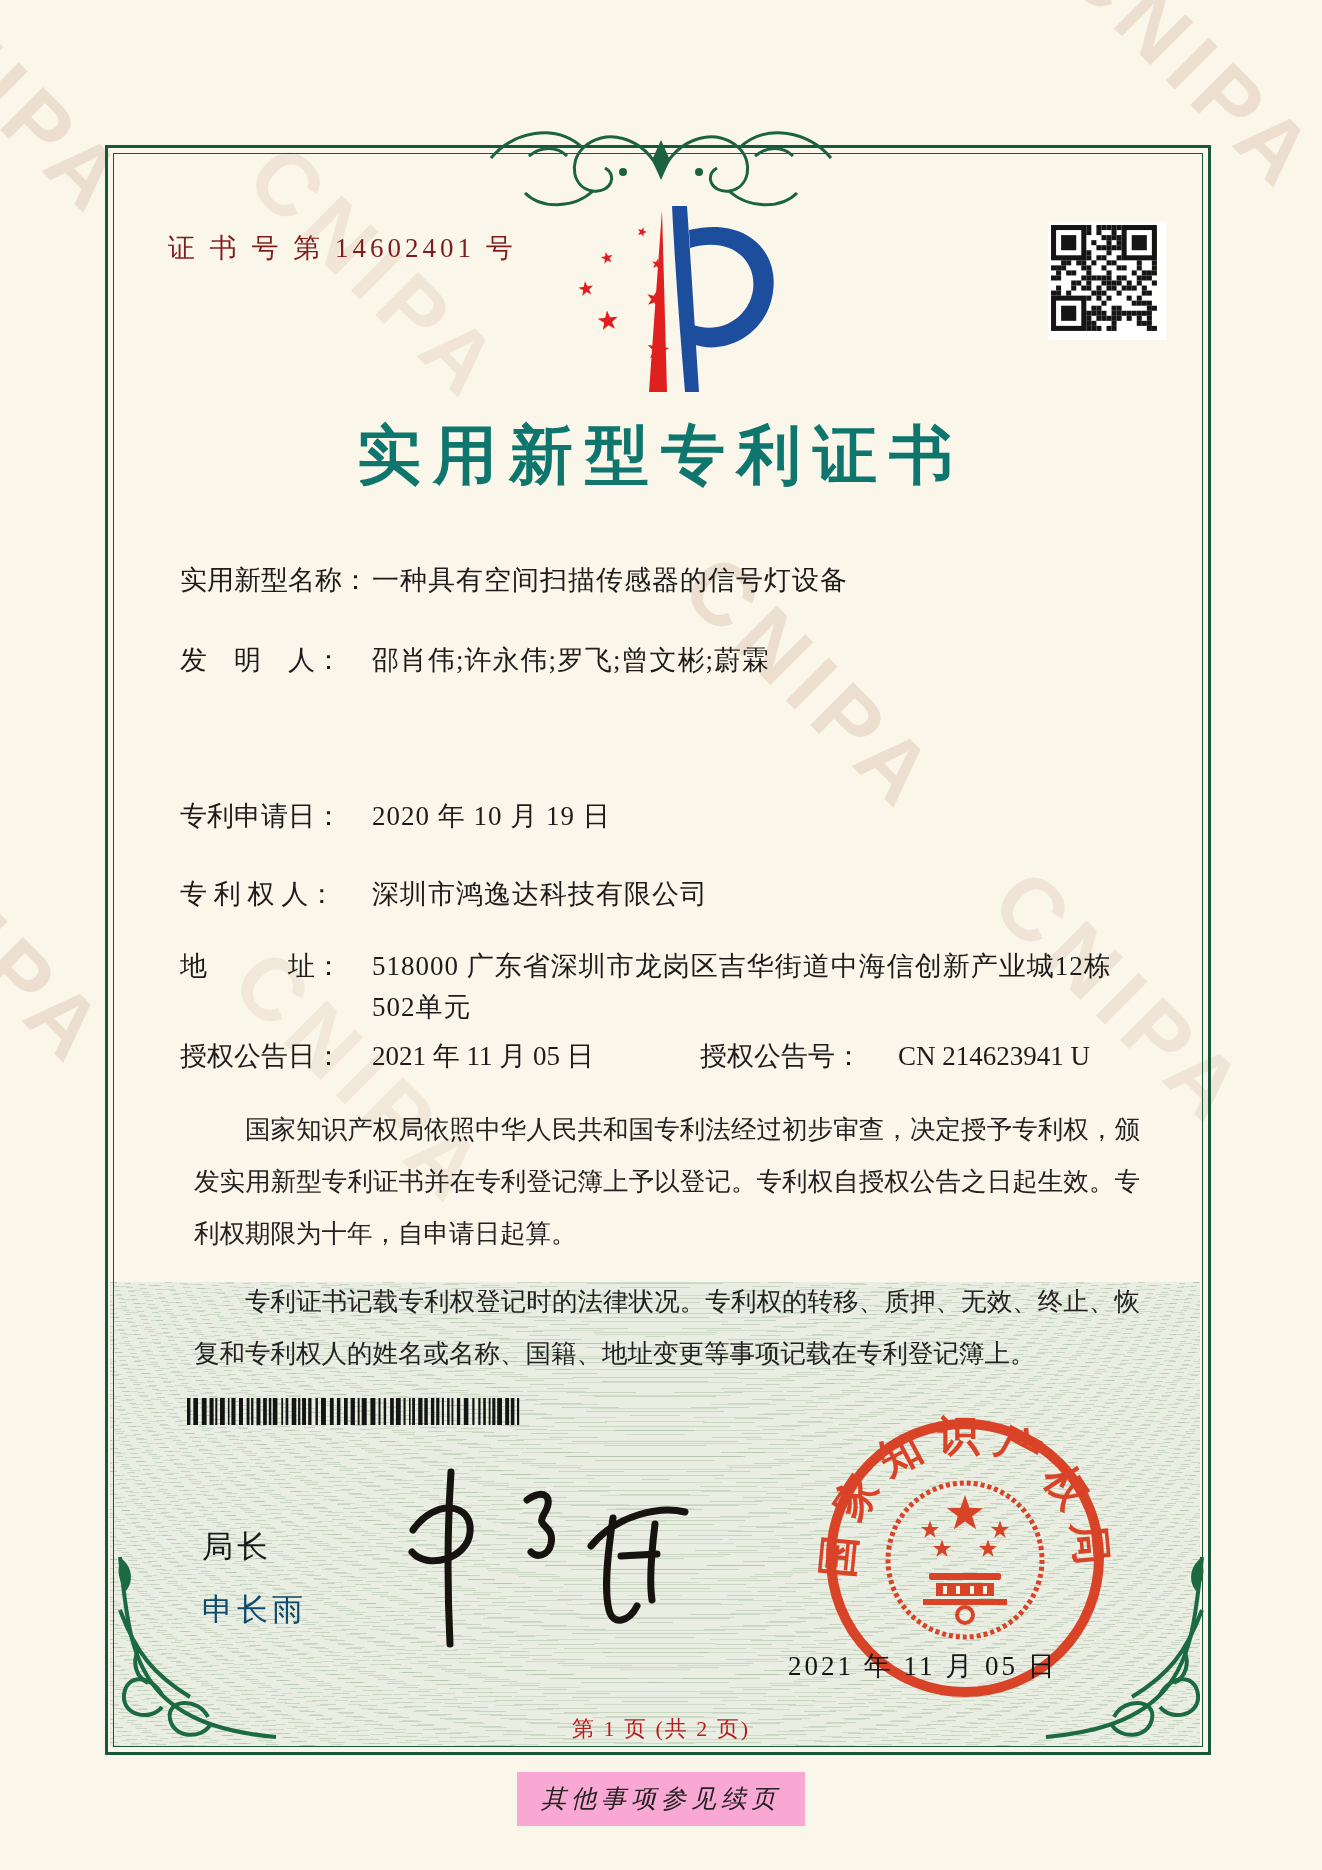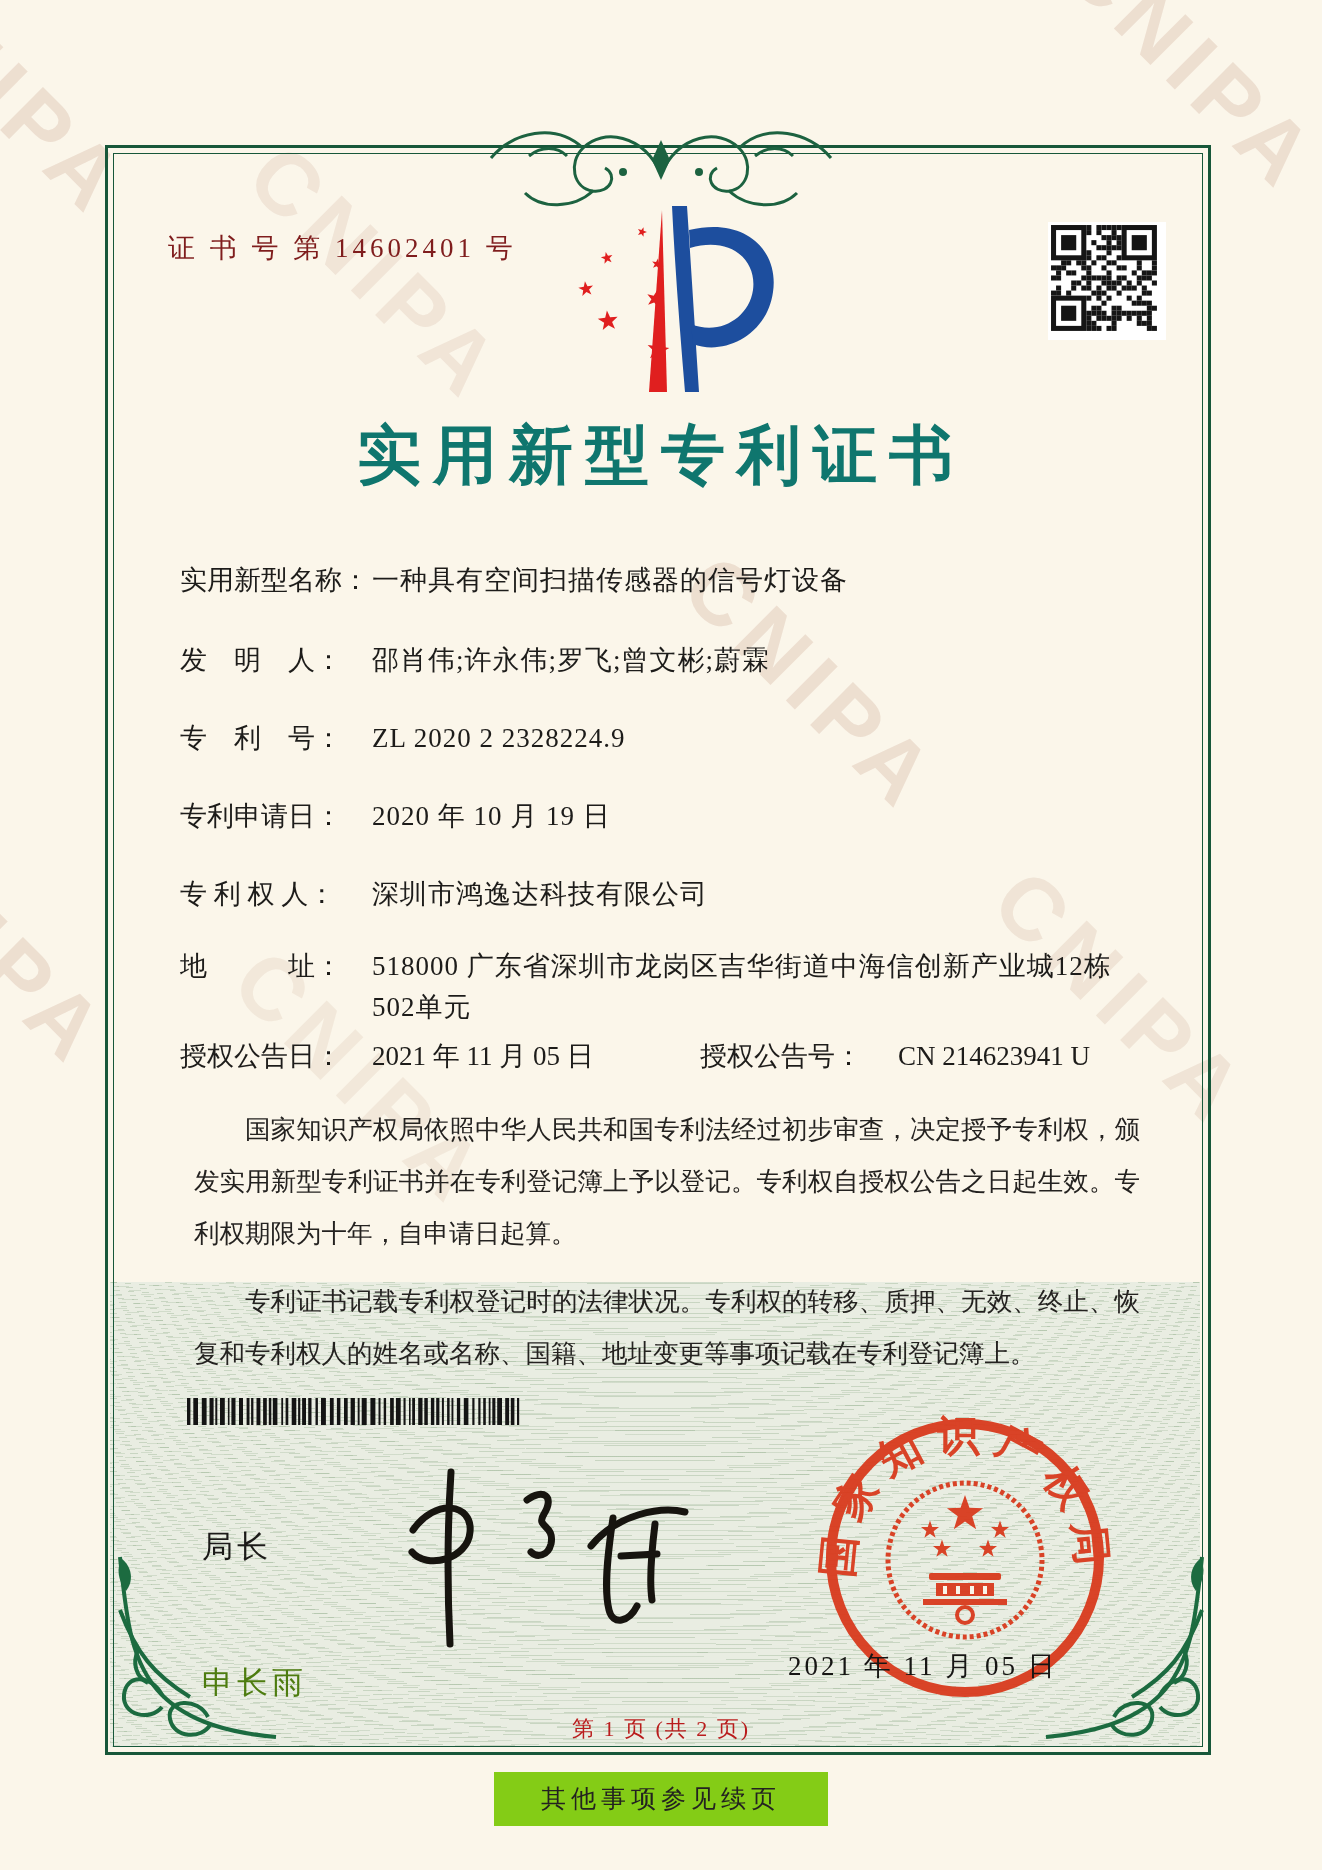--- a/index.html
+++ b/index.html
@@ -57,36 +57,36 @@
   .fvalue{display:inline-block;width:778px;vertical-align:top;letter-spacing:1px;}
   .grant2{position:absolute;left:520px;top:0;}
   .grant2 .flabel{width:198px;}
   
   .body-text{position:absolute;left:178px;top:1088px;width:978px;z-index:2;}
   .body-text p{margin:16px;font-size:25.5px;line-height:52px;text-indent:2em;text-align:justify;color:#242220;}
   
   .barcode{position:absolute;left:185px;top:1398px;width:340px;height:27px;z-index:2;}
   .signer-title{position:absolute;left:202px;top:1526px;z-index:2;
     font-family:"Liberation Sans","DejaVu Sans",sans-serif;font-size:31px;letter-spacing:4px;color:#1b1a18;}
-  .signer-name{position:absolute;left:202px;top:1662px;z-index:2;
-    font-family:Liberation Serif, serif;font-size:31px;letter-spacing:4px;color:#4d7c0f;}
+  .signer-name{position:absolute;left:202px;top:1589px;z-index:2;
+    font-family:Liberation Serif, serif;font-size:31px;letter-spacing:4px;color:#0c4a6e;}
   .signature{position:absolute;left:355px;top:1458px;z-index:2;}
   .seal{position:absolute;left:815px;top:1408px;z-index:2;opacity:.95;}
   .seal-date{
     position:absolute;left:788px;top:1648px;z-index:4;
     font-size:27px;letter-spacing:3px;color:#161514;
   }
   .pageinfo{
     position:absolute;left:0;right:0;top:1714px;z-index:2;text-align:center;
     font-size:22px;letter-spacing:2px;color:#b91c1c;
   }
   .footer-box{
     position:absolute;left:50%;top:1772px;transform:translateX(-50%);
-    width:334px;height:54px;background:#84cc16;z-index:2;
-    text-align:center;line-height:54px;font-size:25px;letter-spacing:5px;color:#232220;
+    width:288px;height:54px;background:#f9a8d4;z-index:2;
+    text-align:center;line-height:54px;font-size:25px;letter-spacing:5px;color:#232220;font-style:italic;
   }
   
   .ornament-top{position:absolute;left:471px;top:112px;z-index:4;}
   .corner{position:absolute;z-index:4;}
   .corner.bl{left:108px;top:1555px;}
   .corner.br{left:1014px;top:1555px;transform:scaleX(-1);}
 </style>
 </head>
 <body>
 
@@ -326,23 +326,20 @@
     </svg>
 
   <div class="title">实用新型专利证书</div>
 
   <div class="row" style="top:560px">
     <span class="flabel">实用新型名称：</span><span class="fvalue">一种具有空间扫描传感器的信号灯设备</span>
   </div>
   <div class="row" style="top:640px">
     <span class="flabel">发　明　人：</span><span class="fvalue">邵肖伟;许永伟;罗飞;曾文彬;蔚霖</span>
   </div>
-  <div class="row" style="top:718px">
-    <span class="flabel">专　利　号：</span><span class="fvalue">ZL 2020 2 2328224.9</span>
-  </div>
   <div class="row" style="top:796px">
     <span class="flabel">专利申请日：</span><span class="fvalue">2020 年 10 月 19 日</span>
   </div>
   <div class="row" style="top:874px">
     <span class="flabel">专 利 权 人：</span><span class="fvalue">深圳市鸿逸达科技有限公司</span>
   </div>
   <div class="row" style="top:946px">
     <span class="flabel">地　　　址：</span><span class="fvalue">518000 广东省深圳市龙岗区吉华街道中海信创新产业城12栋502单元</span>
   </div>
   <div class="row" style="top:1036px">

